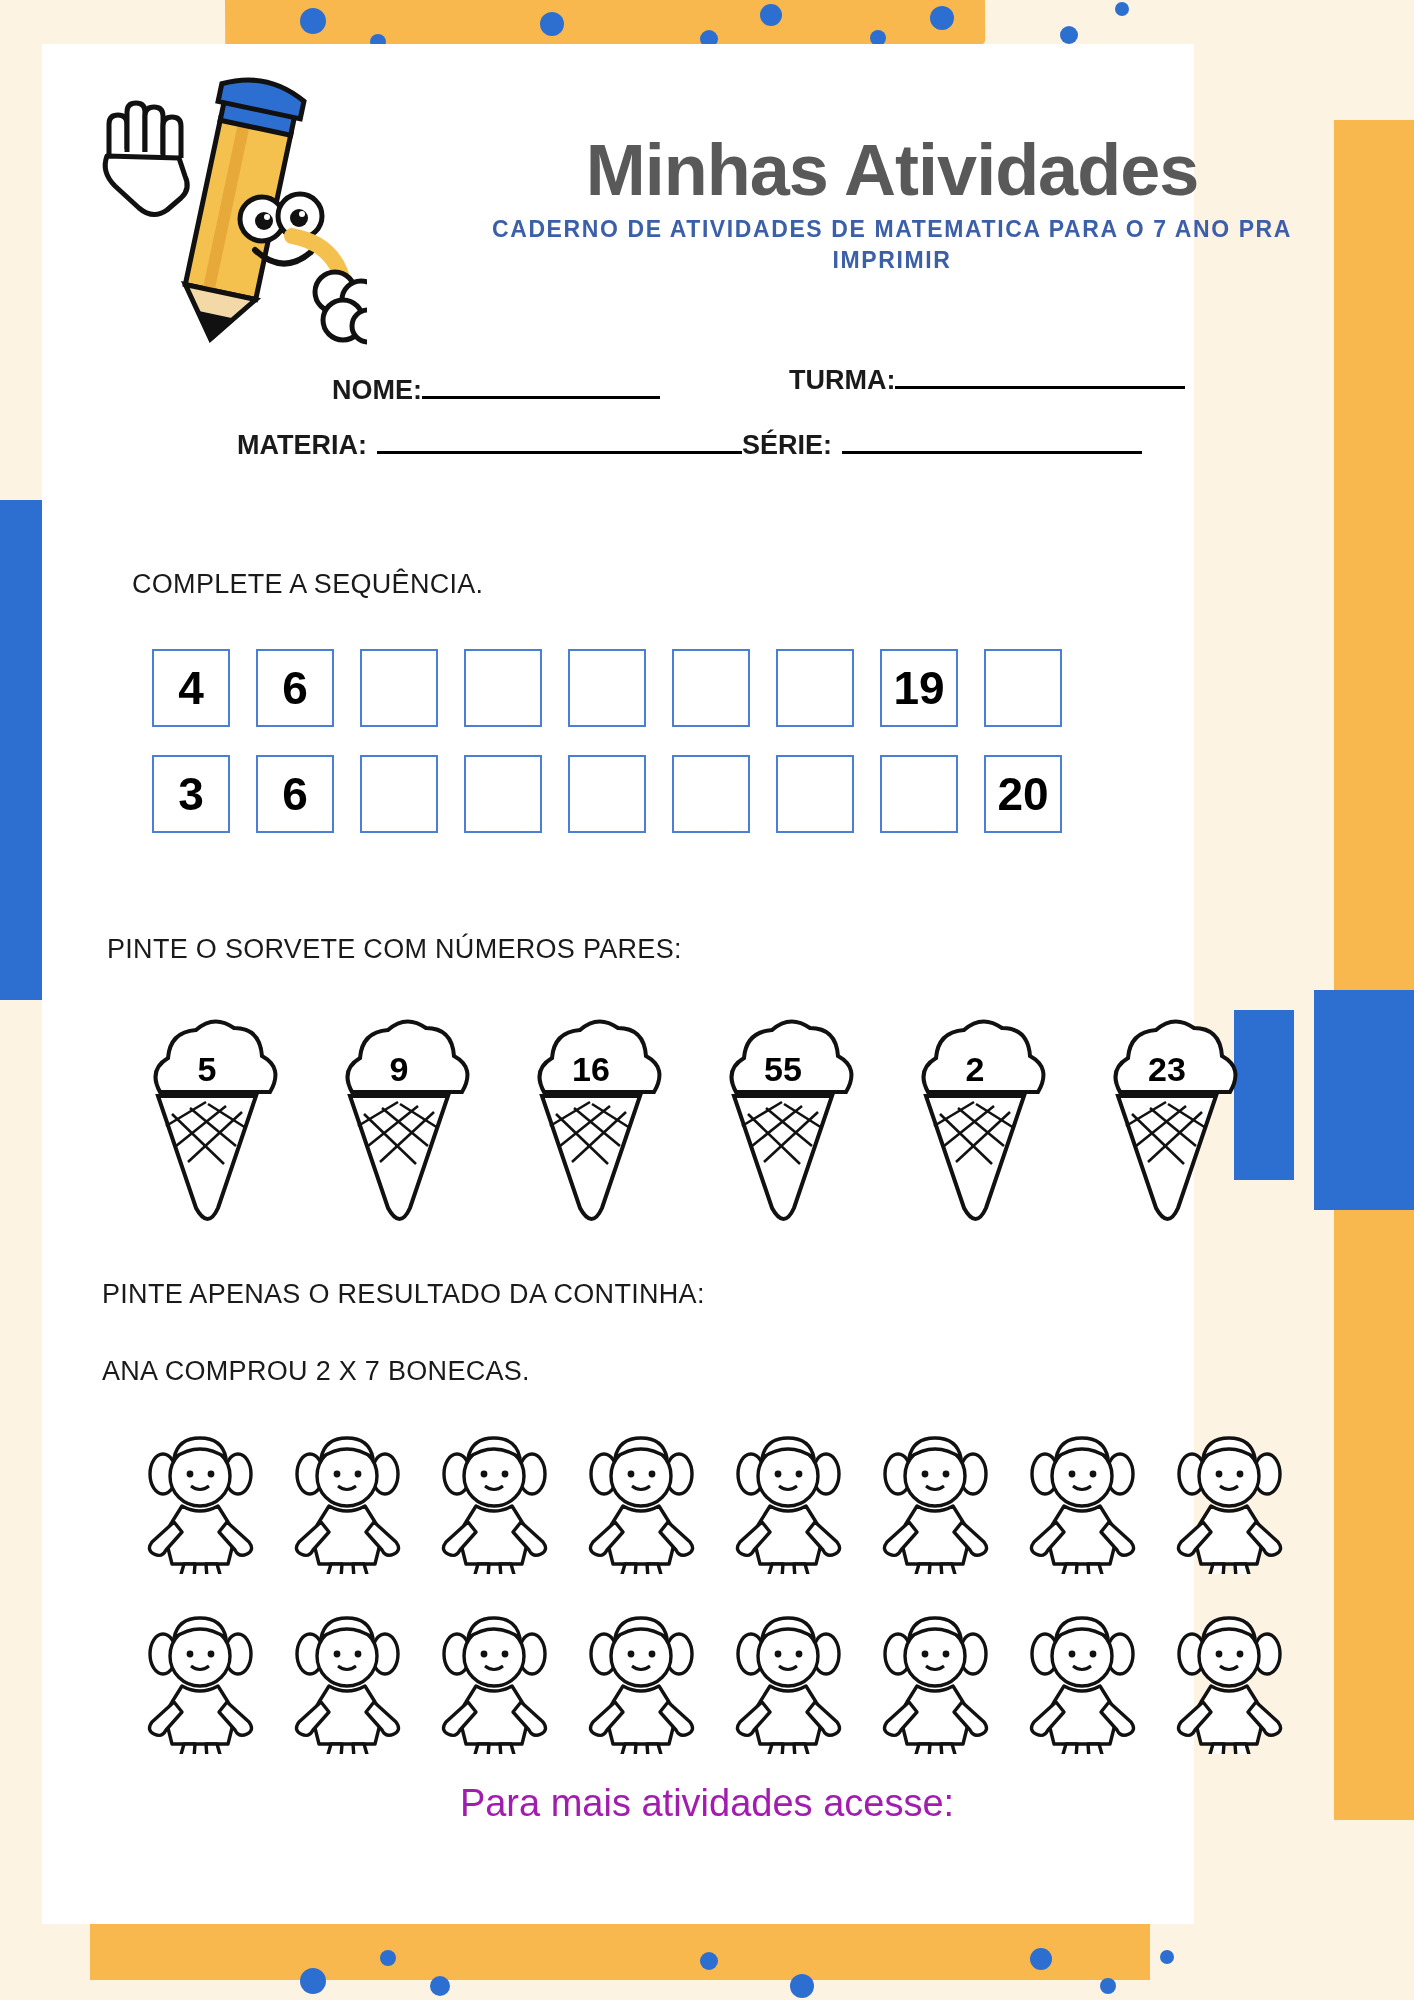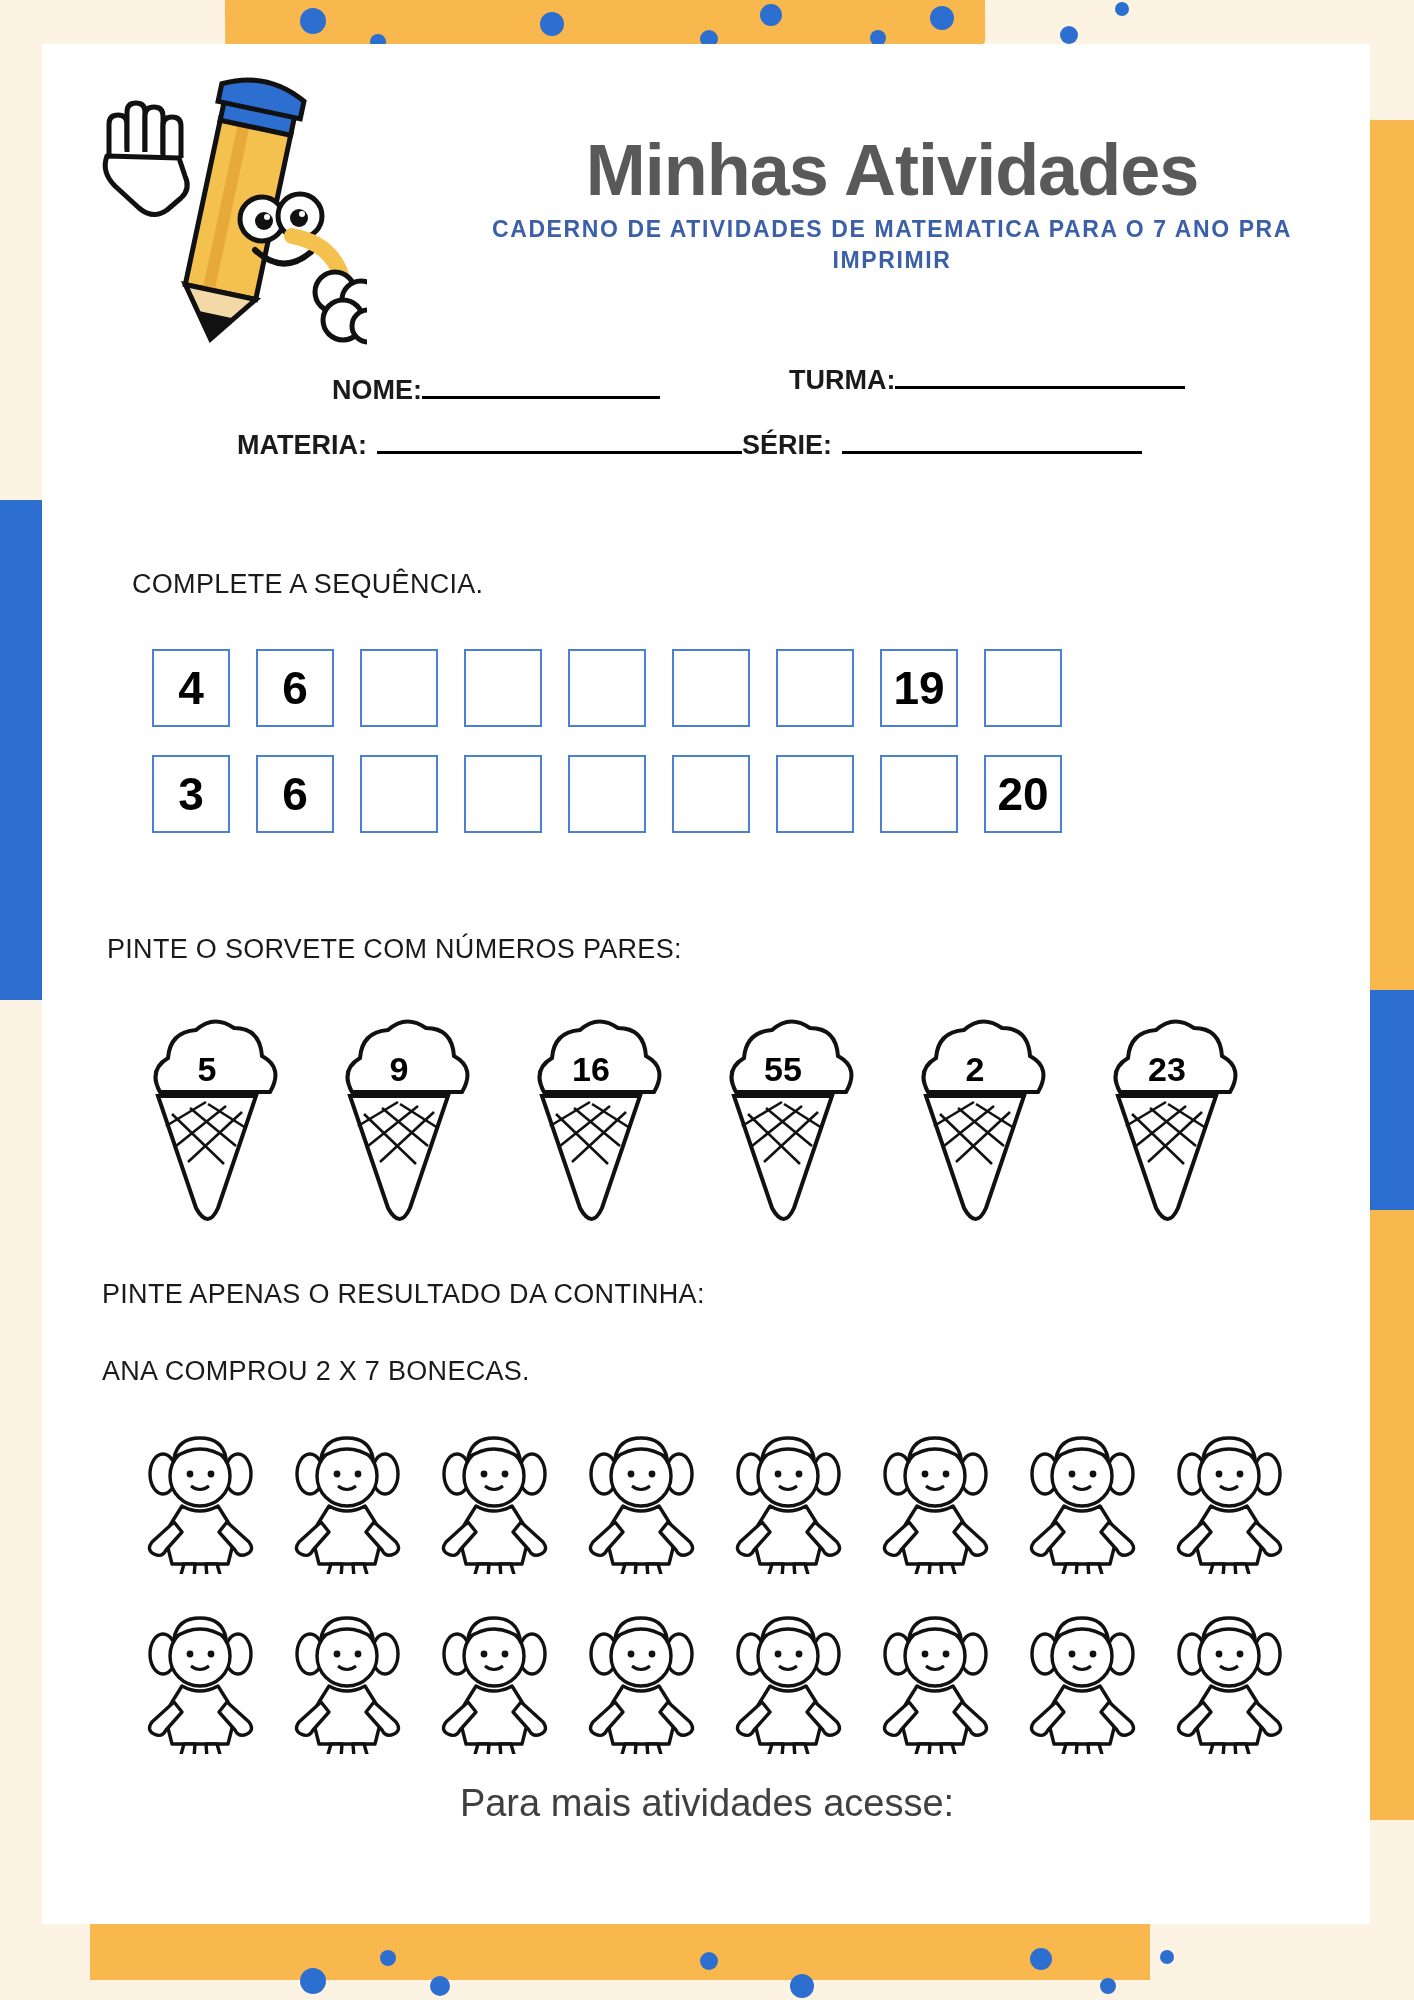--- a/index.html
+++ b/index.html
@@ -70,21 +70,21 @@
     position: absolute;
     border-radius: 50%;
     background: #2d6fd0;
   }
 
   
   .sheet {
     position: absolute;
     left: 42px;
     top: 44px;
-    width: 1328px;
+    width: 1152px;
     height: 1880px;
     background: #ffffff;
     box-shadow: 0 0 0 0 transparent;
   }
 
   
   .header {
     position: relative;
     height: 300px;
   }
@@ -195,21 +195,21 @@
   }
   .doll { width: 147px; height: 140px; }
 
   
   .footer {
     position: absolute;
     left: 0;
     width: 1330px;
     text-align: center;
   }
-  .footer .l1 { font-size: 38px; color: #404040; }
+  .footer .l1 { font-size: 38px; color: #a21caf; }
   .footer .l2 { font-size: 38px; color: #222; margin-top: 6px; letter-spacing: 0.5px; }
 </style>
 </head>
 <body>
 
 <div class="page-bg">
   <div class="bg-cream"></div>
   <div class="bg-orange-top"></div>
   <div class="bg-orange-right"></div>
   <div class="bg-orange-bottom"></div>

